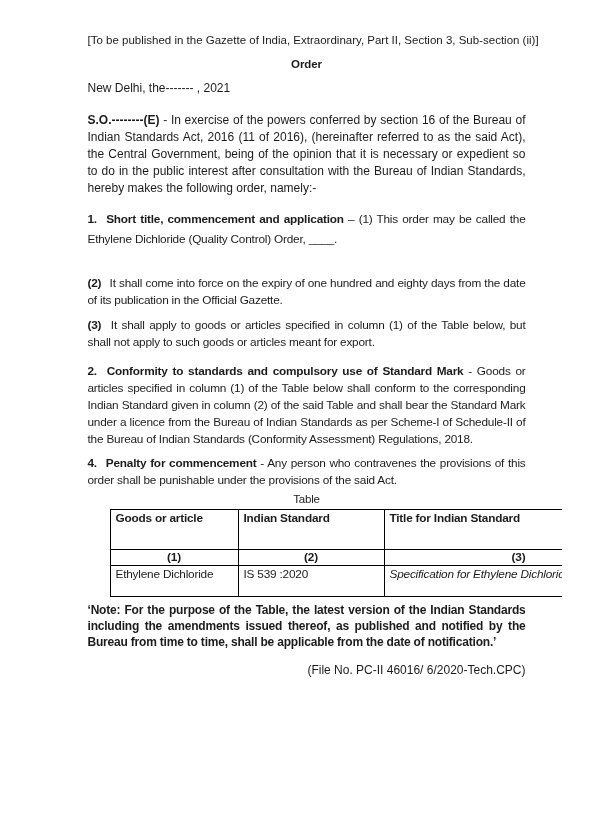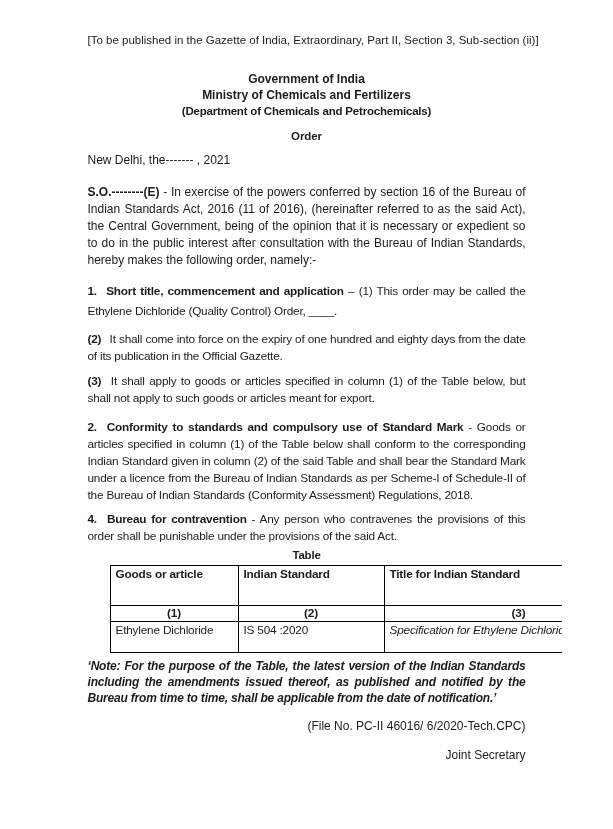--- a/index.html
+++ b/index.html
@@ -52,29 +52,29 @@
   .clause {
     margin:0;
     font-size:11.8px;
     line-height:17px;
     text-align:justify;
     letter-spacing:-0.2px;
   }
   .clause .marker { font-weight:bold; margin-right:5px; }
   .clause .title { font-weight:bold; }
   .c1 { margin-top:10px; line-height:20px; }
-  .c2 { margin-top:10px; }
+  .c2 { margin-top:26px; }
   .c3 { margin-top:8px; }
   .c4 { margin-top:12px; }
   .c5 { margin-top:7px; }
   .c6 { margin-top:7px; }
   .table-caption {
     margin-top:3px;
     text-align:center;
-    font-weight:bold;
+    font-weight:normal;
     font-size:11.5px;
     line-height:14px;
     letter-spacing:-0.2px;
   }
   table.std-table {
     border-collapse:collapse;
     table-layout:fixed;
     width:510px;
     margin:3px 0 0 22px;
     font-size:11.8px;
@@ -89,21 +89,20 @@
   .col-1 { width:117px; }
   .col-2 { width:135px; }
   .col-3 { width:258px; }
   tr.head-row th { height:38px; text-align:left; font-weight:bold; }
   tr.num-row td { height:15px; text-align:center; font-weight:bold; padding-top:0; }
   tr.data-row td { height:29px; }
   td.is-title { font-weight:normal; font-style:italic; }
   .note {
     margin-top:5px;
     font-weight:bold;
-    font-style:italic;
     font-size:12px;
     line-height:16px;
     text-align:justify;
     letter-spacing:-0.2px;
   }
   .file-number {
     margin-top:13px;
     text-align:right;
     font-size:12px;
     line-height:15px;
@@ -115,25 +114,20 @@
     line-height:15px;
   }
 </style>
 </head>
 <body>
 
 <div class="page">
 
   <div class="gazette-line">[To be published in the Gazette of India, Extraordinary, Part II, Section 3, Sub-section (ii)]</div>
 
-  <div class="doc-header">
-    <div>Government of India</div>
-    <div>Ministry of Chemicals and Fertilizers</div>
-    <div class="dept-line">(Department of Chemicals and Petrochemicals)</div>
-  </div>
 
   <div class="order-heading">Order</div>
 
   <div class="dateline">New Delhi, the------- , 2021</div>
 
   <p class="preamble">
     <span class="lead">S.O.--------(E)</span>
     <span>- In exercise of the powers conferred by section 16 of the Bureau of Indian Standards Act, 2016 (11 of 2016), (hereinafter referred to as the said Act), the Central Government, being of the opinion that it is necessary or expedient so to do in the public interest after consultation with the Bureau of Indian Standards, hereby makes the following order, namely:-</span>
   </p>
 
@@ -155,47 +149,46 @@
 
   <p class="clause c4">
     <span class="marker">2.</span>
     <span class="title">Conformity to standards and compulsory use of Standard Mark</span>
     <span>- Goods or articles specified in column (1) of the Table below shall conform to the corresponding Indian Standard given in column (2) of the said Table and shall bear the Standard Mark under a licence from the Bureau of Indian Standards as per Scheme-I of Schedule-II of the Bureau of Indian Standards (Conformity Assessment) Regulations, 2018.</span>
   </p>
 
 
   <p class="clause c6">
     <span class="marker">4.</span>
-    <span class="title">Bureau for contravention</span>
+    <span class="title">Penalty for commencement</span>
     <span>- Any person who contravenes the provisions of this order shall be punishable under the provisions of the said Act.</span>
   </p>
 
   <div class="table-caption">Table</div>
 
   <table class="std-table">
     <tbody>
         <tr class="head-row">
       <th class="col-1">Goods or article</th>
       <th class="col-2">Indian Standard</th>
       <th class="col-3">Title for Indian Standard</th>
     </tr>
     <tr class="num-row">
       <td>(1)</td>
       <td>(2)</td>
       <td>(3)</td>
     </tr>
     <tr class="data-row">
       <td>Ethylene Dichloride</td>
-      <td>IS 504 :2020</td>
+      <td>IS 539 :2020</td>
       <td class="is-title">Specification for Ethylene Dichloride</td>
     </tr>
   </tbody>
     </table>
 
   <p class="note">‘Note: For the purpose of the Table, the latest version of the Indian Standards including the amendments issued thereof, as published and notified by the Bureau from time to time, shall be applicable from the date of notification.’</p>
 
   <div class="file-number">(File No. PC-II 46016/ 6/2020-Tech.CPC)</div>
 
   <div class="signature">
-    <div>Joint Secretary</div>
   </div>
 
 </div>
 
 </body></html>

